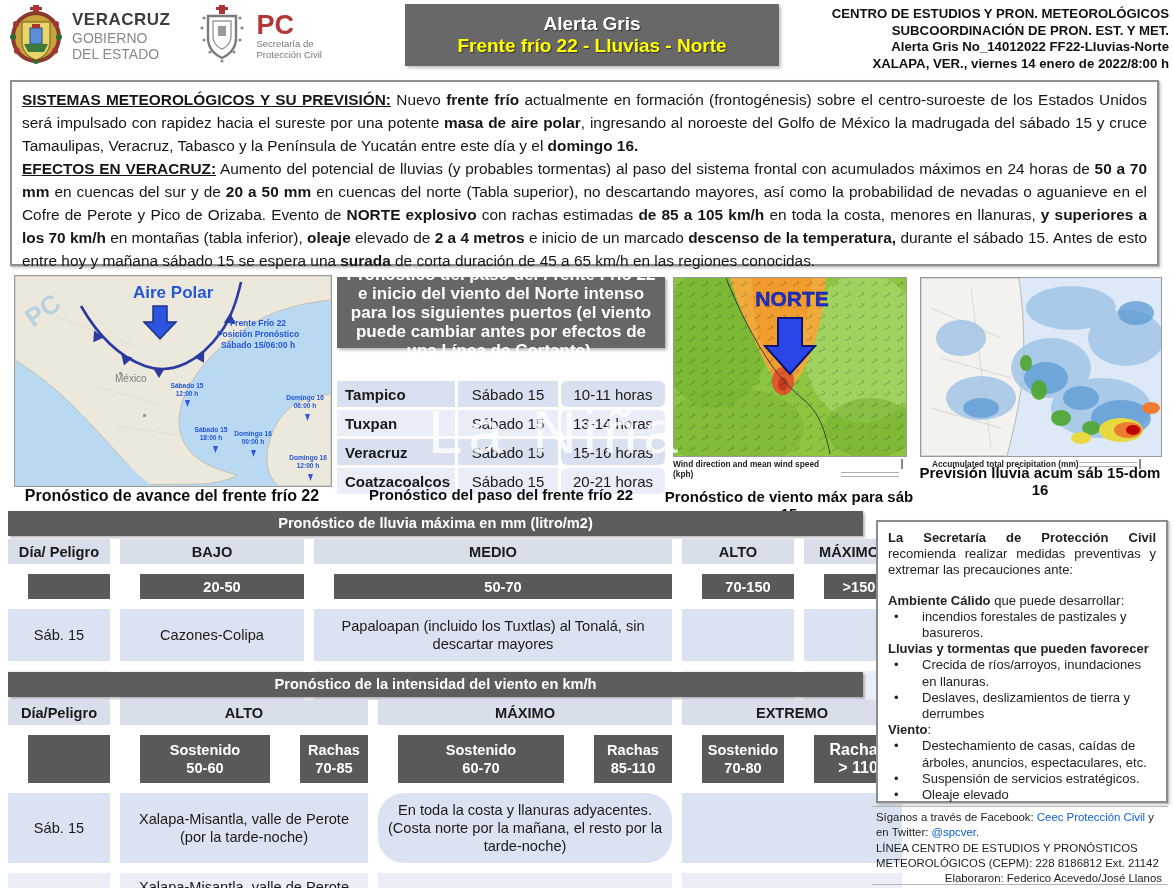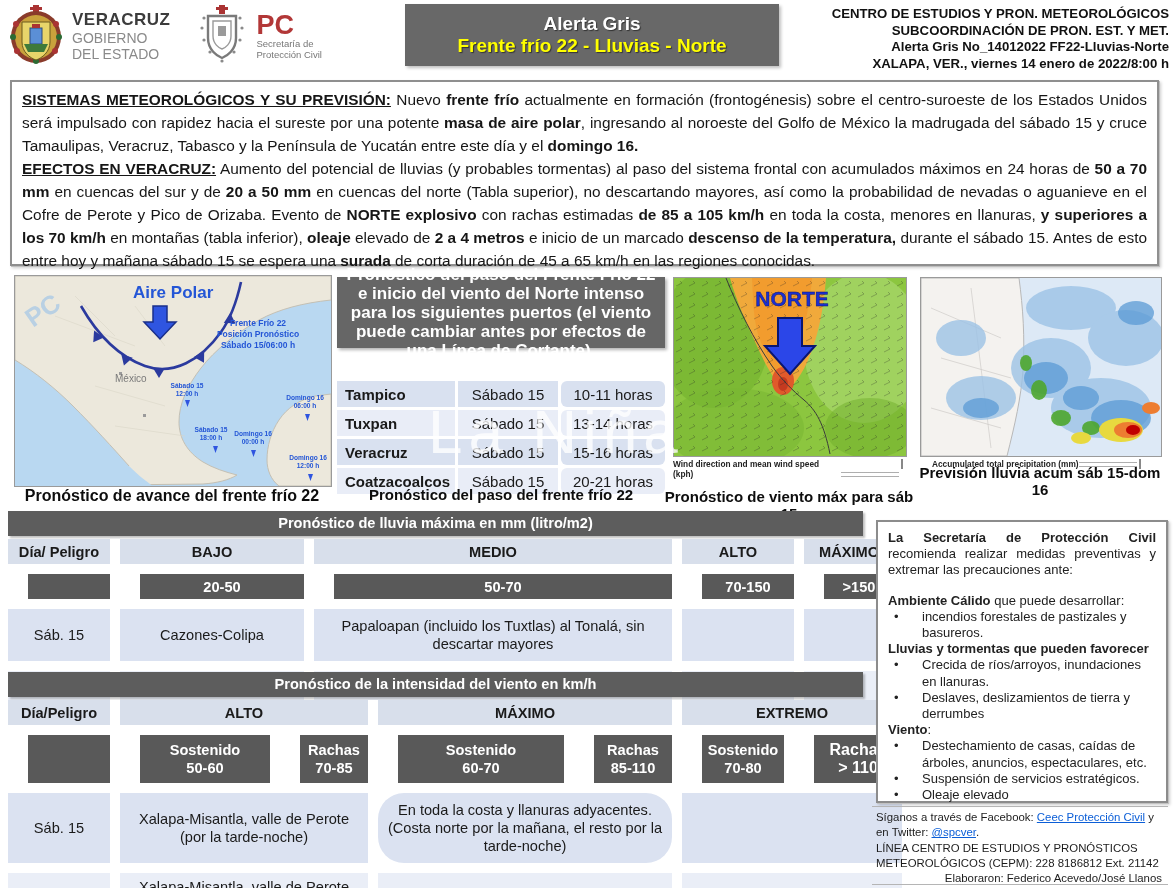--- a/index.html
+++ b/index.html
@@ -70,21 +70,21 @@
            box-sizing:border-box;padding:8px 10px;font-size:13px;line-height:16.2px;color:#222;}
   .sidebar p{margin:0;text-align:justify;}
   .sidebar .gap{height:14px;}
   .blist{margin:0;padding:0;list-style:none;}
   .blist li{position:relative;padding-left:34px;}
   .blist li::before{content:"•";position:absolute;left:6px;}
   .sb-rule{position:absolute;left:872px;top:806px;width:296px;height:1px;background:#b5b5b5;}
   .sb-rule2{position:absolute;left:872px;top:884px;width:296px;height:1px;background:#b5b5b5;}
   
   .footer{position:absolute;left:876px;top:810px;width:292px;font-size:11.4px;line-height:15.3px;color:#1c1c1c;}
-  .footer a{color:#0b5ed7;text-decoration:underline;cursor:pointer;margin-top:28px;}
+  .footer a{color:#0b5ed7;cursor:pointer;margin-top:28px;}
   .footer .right{text-align:right;padding-right:6px;}
 </style>
 </head>
 <body>
 
 <div class="page">
 
   <div class="hdr-logos">
     <div class="gov-logo">
       <span>

